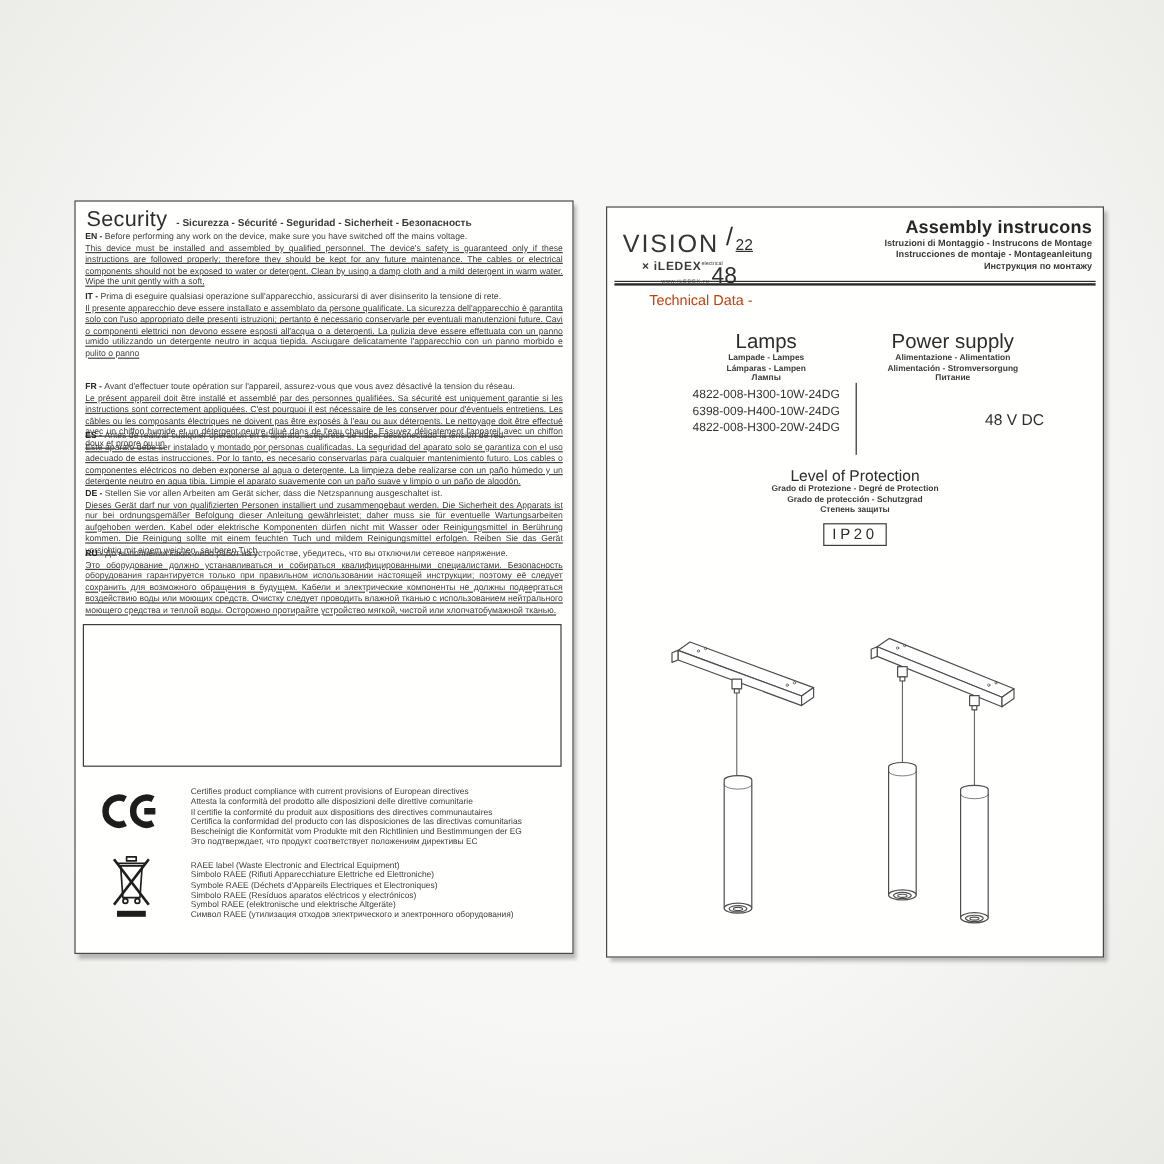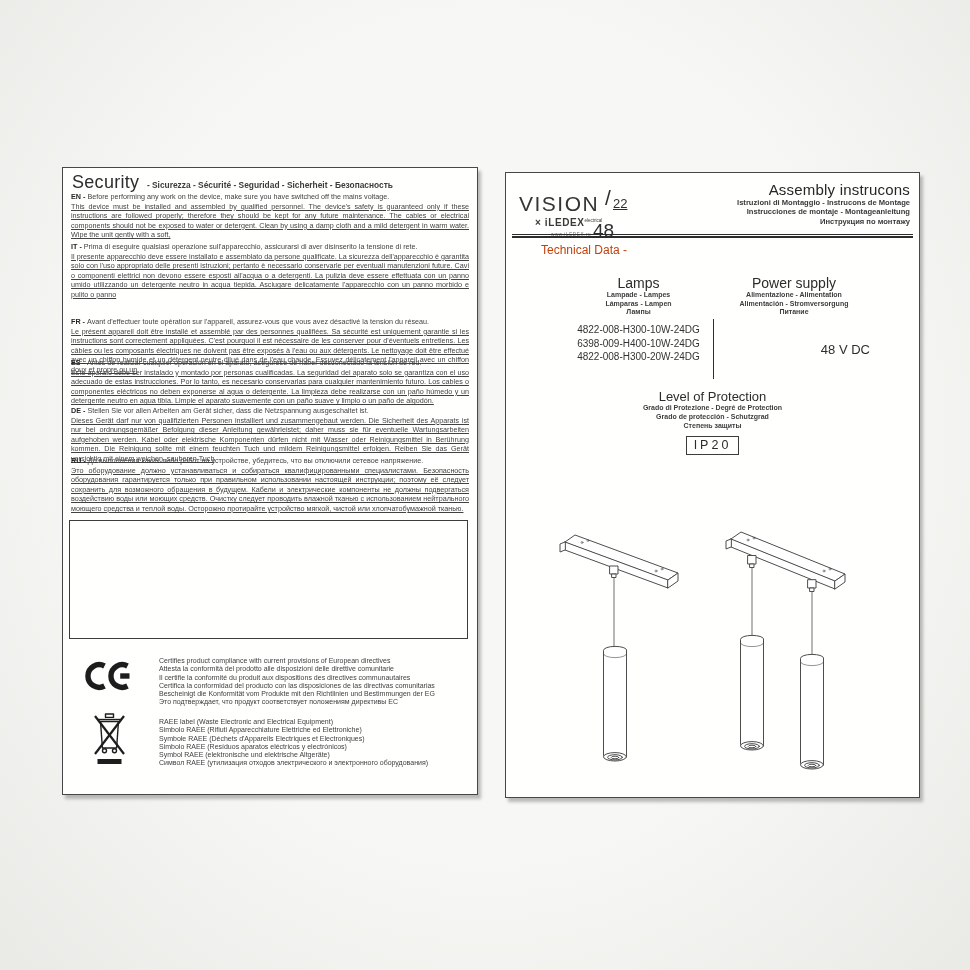--- a/index.html
+++ b/index.html
@@ -41,36 +41,36 @@
   .logo-vision{position:absolute;left:2px;top:11px;font-size:21px;letter-spacing:1.5px;color:#353535;}
   .logo-n48{position:absolute;left:76px;top:-3px;font-size:19px;color:#2e2e2e;margin-top:42px;}
   .logo-slash{position:absolute;left:88px;top:5px;font-size:21px;color:#2e2e2e;}
   .logo-n22{position:absolute;left:96px;top:15px;font-size:13px;color:#2e2e2e;text-decoration:underline;}
   .logo-sub{position:absolute;left:18px;top:36px;font-size:10px;font-weight:bold;
             letter-spacing:.6px;color:#3a3a3a;}
   .logo-sub sup{font-size:4.5px;font-weight:normal;letter-spacing:0;}
   .logo-site{position:absolute;left:34px;top:51px;font-size:4.6px;letter-spacing:.6px;color:#6a6a6a;}
 
   .assembly{position:absolute;right:9px;top:8px;text-align:right;}
-  .assembly-title{font-size:15px;font-weight:normal;color:#262626;letter-spacing:.2px;}
+  .assembly-title{font-size:15px;font-weight:bold;color:#262626;letter-spacing:.2px;}
   .assembly-line{font-size:7.6px;line-height:9.4px;color:#3a3a3a;font-weight:bold;}
   .assembly-line:first-of-type{margin-top:2px;}
 
   .head-rule{position:absolute;left:6px;right:6px;top:61px;height:1.4px;
              border-top:1.1px solid #2c2c2c;border-bottom:2.4px solid #2c2c2c;}
 
   .technical{position:absolute;left:10px;top:70px;display:flex;align-items:flex-start;}
   .technical-title{font-size:12px;color:#c2410c;white-space:nowrap;margin-left:25px;}
   .technical-subs{margin-left:5px;margin-top:2.5px;font-size:7.3px;line-height:8.8px;
                   color:#3a3a3a;font-weight:bold;}
 
   .col{position:absolute;text-align:center;}
   .col-lamps{left:30px;top:102px;width:205px;}
   .col-power{left:212px;top:102px;width:152px;}
-  .col-header{font-size:14px;color:#2c2c2c;}
+  .col-header{font-size:17px;color:#2c2c2c;}
   .col-sub{font-size:7px;line-height:8.6px;color:#3d3d3d;font-weight:bold;}
   .codes{position:absolute;left:30px;top:150px;width:205px;text-align:center;
          font-size:10px;line-height:13.6px;color:#333;}
   .vdivider{position:absolute;left:207px;top:146px;width:1.4px;height:60px;background:#2e2e2e;}
   .power-value{position:absolute;left:212px;top:169px;width:152px;text-align:right;
                font-size:13px;color:#2e2e2e;}
 
   .protection{position:absolute;left:0;right:0;top:216px;text-align:center;}
   .protection-title{font-size:13px;color:#2c2c2c;}
   .protection-sub{font-size:7px;line-height:8.8px;color:#3d3d3d;font-weight:bold;}

